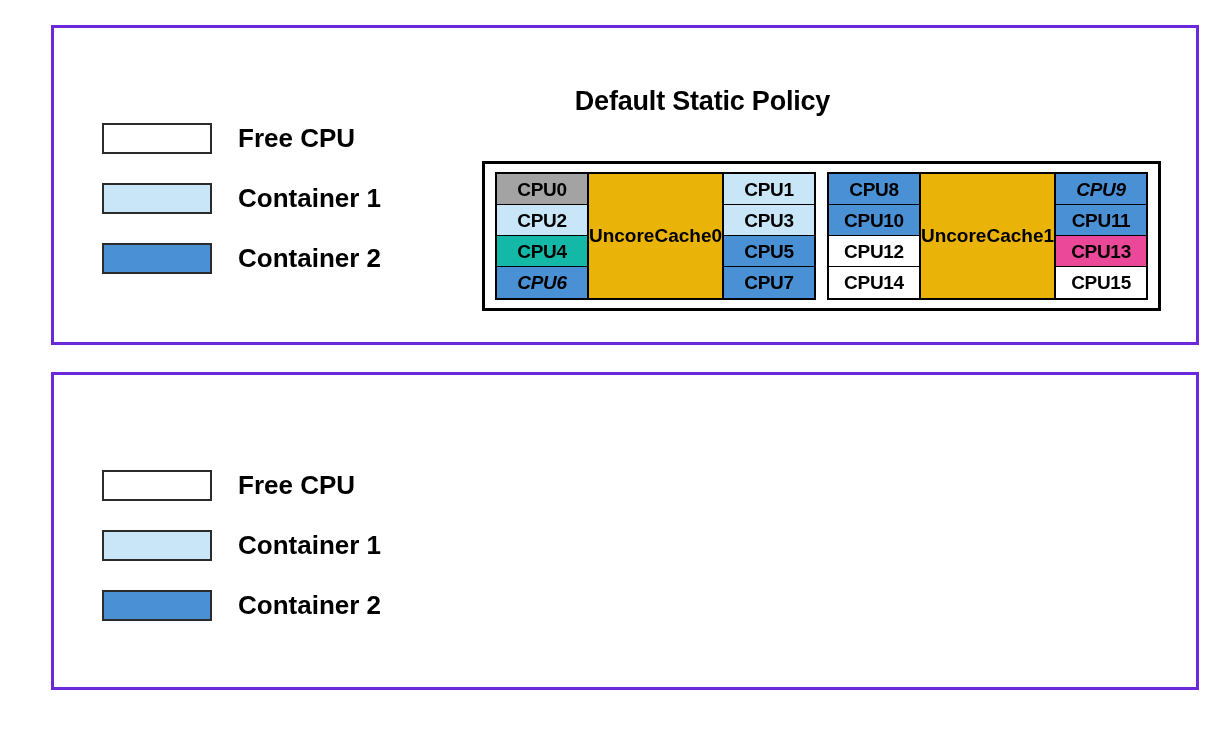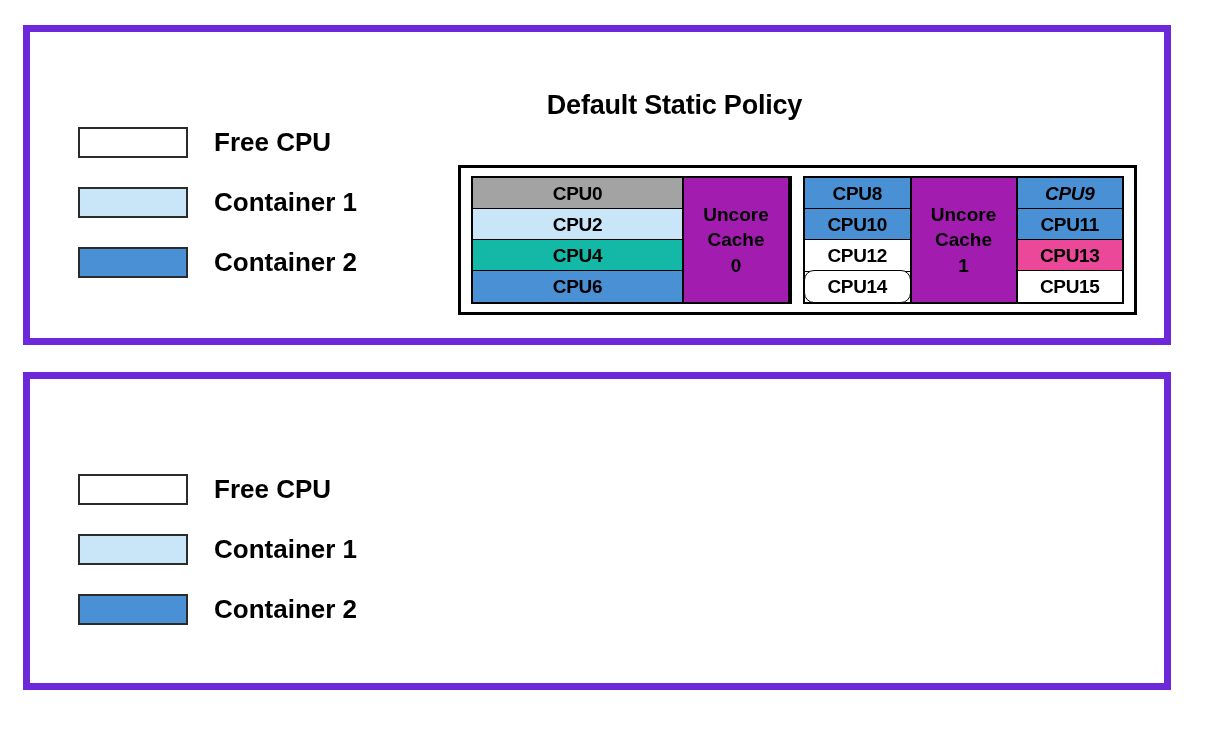--- a/index.html
+++ b/index.html
@@ -13,22 +13,23 @@
     width: 1205px;
     height: 730px;
     background: #ffffff;
     overflow: hidden;
   }
 
   
   .panel {
     position: absolute;
     box-sizing: border-box;
-    border: 7px solid #6d28d9;
-    background: #ffffff;
+    border: 3px solid #6d28d9;
+    background: #ffffff;
+    margin-left: 28px;
   }
   #panel-1 { left: 23px;  top: 25px;  width: 1148px; height: 320px; }
   #panel-2 { left: 23px;  top: 372px; width: 1148px; height: 318px; }
 
   
   .panel-title {
     position: absolute;
     font-weight: bold;
     color: #000000;
     white-space: nowrap;
@@ -110,25 +111,25 @@
     align-items: center;
     justify-content: center;
     font-size: 19px;
     font-weight: bold;
     color: #000000;
     letter-spacing: -0.3px;
   }
   .cache-block {
     box-sizing: border-box;
     flex: 0 0 108px;
-    background: #a21caf;
+    background: #eab308;
     border-left: 2px solid #000000;
     border-right: 2px solid #000000;
     display: flex;
-    flex-direction: column;
+    flex-direction: row;
     align-items: center;
     justify-content: center;
     font-size: 19px;
     font-weight: bold;
     color: #000000;
     line-height: 1.32;
     text-align: center;
   }
 </style>
 </head>
@@ -154,35 +155,41 @@
       </div>
     </div>
 
     <div class="diagram" id="diagram-1">
 
       <div class="cache-group">
         <div class="cpu-col">
           <div class="cpu-cell" style="background-color: #a3a3a3;">CPU0</div>
           <div class="cpu-cell" style="background-color: rgb(200, 230, 247);">CPU2</div>
           <div class="cpu-cell" style="background-color: #14b8a6;">CPU4</div>
-          <div class="cpu-cell" style="background-color: rgb(74, 144, 212);">CPU6</div>
+          <div class="cpu-cell" style="background-color: rgb(74, 144, 212); font-style: italic;">CPU6</div>
         </div>
         <div class="cache-block">
           <span>Uncore</span>
           <span>Cache</span>
           <span>0</span>
         </div>
+        <div class="cpu-col">
+          <div class="cpu-cell" style="background-color: rgb(200, 230, 247);">CPU1</div>
+          <div class="cpu-cell" style="background-color: rgb(200, 230, 247);">CPU3</div>
+          <div class="cpu-cell" style="background-color: rgb(74, 144, 212);">CPU5</div>
+          <div class="cpu-cell" style="background-color: rgb(74, 144, 212);">CPU7</div>
+        </div>
       </div>
 
       <div class="cache-group">
         <div class="cpu-col">
           <div class="cpu-cell" style="background-color: rgb(74, 144, 212);">CPU8</div>
           <div class="cpu-cell" style="background-color: rgb(74, 144, 212);">CPU10</div>
           <div class="cpu-cell" style="background-color: rgb(255, 255, 255);">CPU12</div>
-          <div class="cpu-cell" style="background-color: rgb(255, 255, 255); border-radius: 10px;">CPU14</div>
+          <div class="cpu-cell" style="background-color: rgb(255, 255, 255);">CPU14</div>
         </div>
         <div class="cache-block">
           <span>Uncore</span>
           <span>Cache</span>
           <span>1</span>
         </div>
         <div class="cpu-col">
           <div class="cpu-cell" style="background-color: rgb(74, 144, 212); font-style: italic;">CPU9</div>
           <div class="cpu-cell" style="background-color: rgb(74, 144, 212);">CPU11</div>
           <div class="cpu-cell" style="background-color: #ec4899;">CPU13</div>

